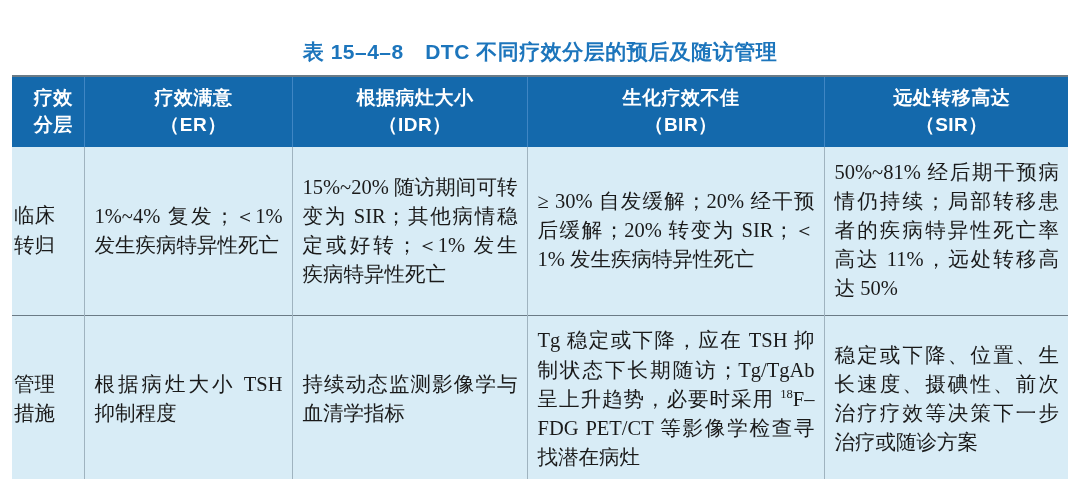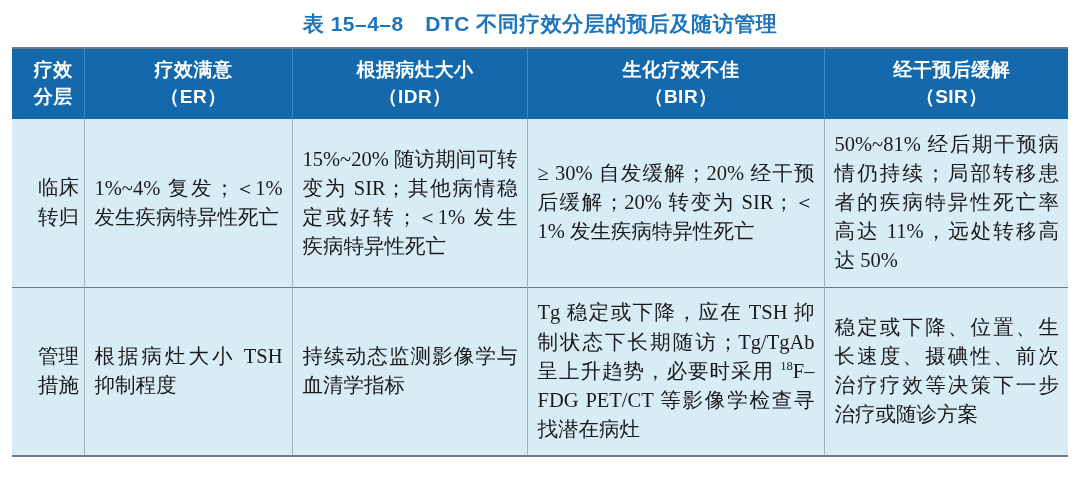--- a/index.html
+++ b/index.html
@@ -20,20 +20,21 @@
     color: #1c75bc;
     font-family: "Liberation Sans", "DejaVu Sans", sans-serif;
     font-size: 21px;
     font-weight: 600;
     letter-spacing: 0.5px;
     padding-top: 10px;
     padding-bottom: 9px;
     height: 28px;
     line-height: 28px;
     white-space: pre;
+    margin-top: 28px;
   }
 
   #prognosis-table-wrap {
     margin: 0 12px;
     width: 1056px;
     box-sizing: border-box;
     border-top: 2px solid #6b7b86;
     border-bottom: 2px solid #6b7b86;
   }
 
@@ -71,21 +72,21 @@
     vertical-align: middle;
     padding: 10px 9px 10px 10px;
     border-right: 1px solid #9fb3bf;
     box-sizing: border-box;
   }
   tbody td:last-child { border-right: none; }
   tbody tr.data-row + tr.data-row td { border-top: 1px solid #6b7b86; }
 
   td.row-label {
     text-align: left;
-    padding-left: 26px;
+    padding-left: 2px;
     padding-right: 4px;
     line-height: 1.45;
   }
   td.row-label .label-line { display: block; }
 
   td.cell-text {
     text-align: justify;
     text-align-last: left;
     text-justify: inter-character;
     hyphens: none;
@@ -132,21 +133,21 @@
         </th>
         <th>
           <span class="hdr-line">根据病灶大小</span>
           <span class="hdr-line">（IDR）</span>
         </th>
         <th>
           <span class="hdr-line">生化疗效不佳</span>
           <span class="hdr-line">（BIR）</span>
         </th>
         <th>
-          <span class="hdr-line">经干预后缓解</span>
+          <span class="hdr-line">远处转移高达</span>
           <span class="hdr-line">（SIR）</span>
         </th>
       </tr>
     </thead>
     <tbody>
 
       <tr class="data-row row-clinical">
         <td class="row-label">
           <span class="label-line">临床</span>
           <span class="label-line">转归</span>

